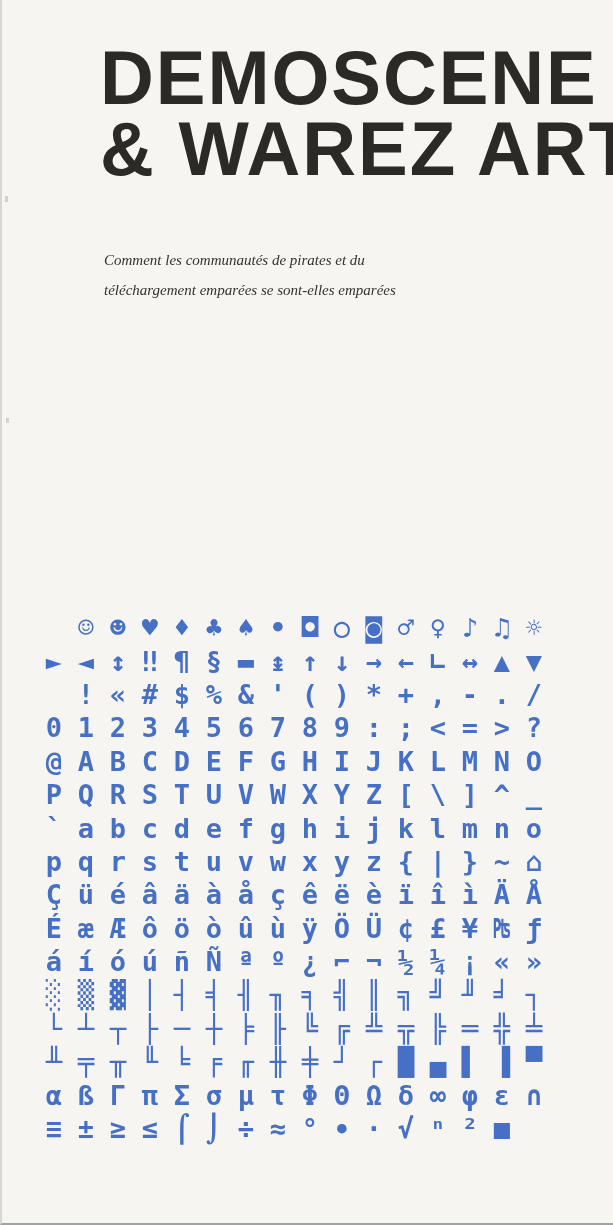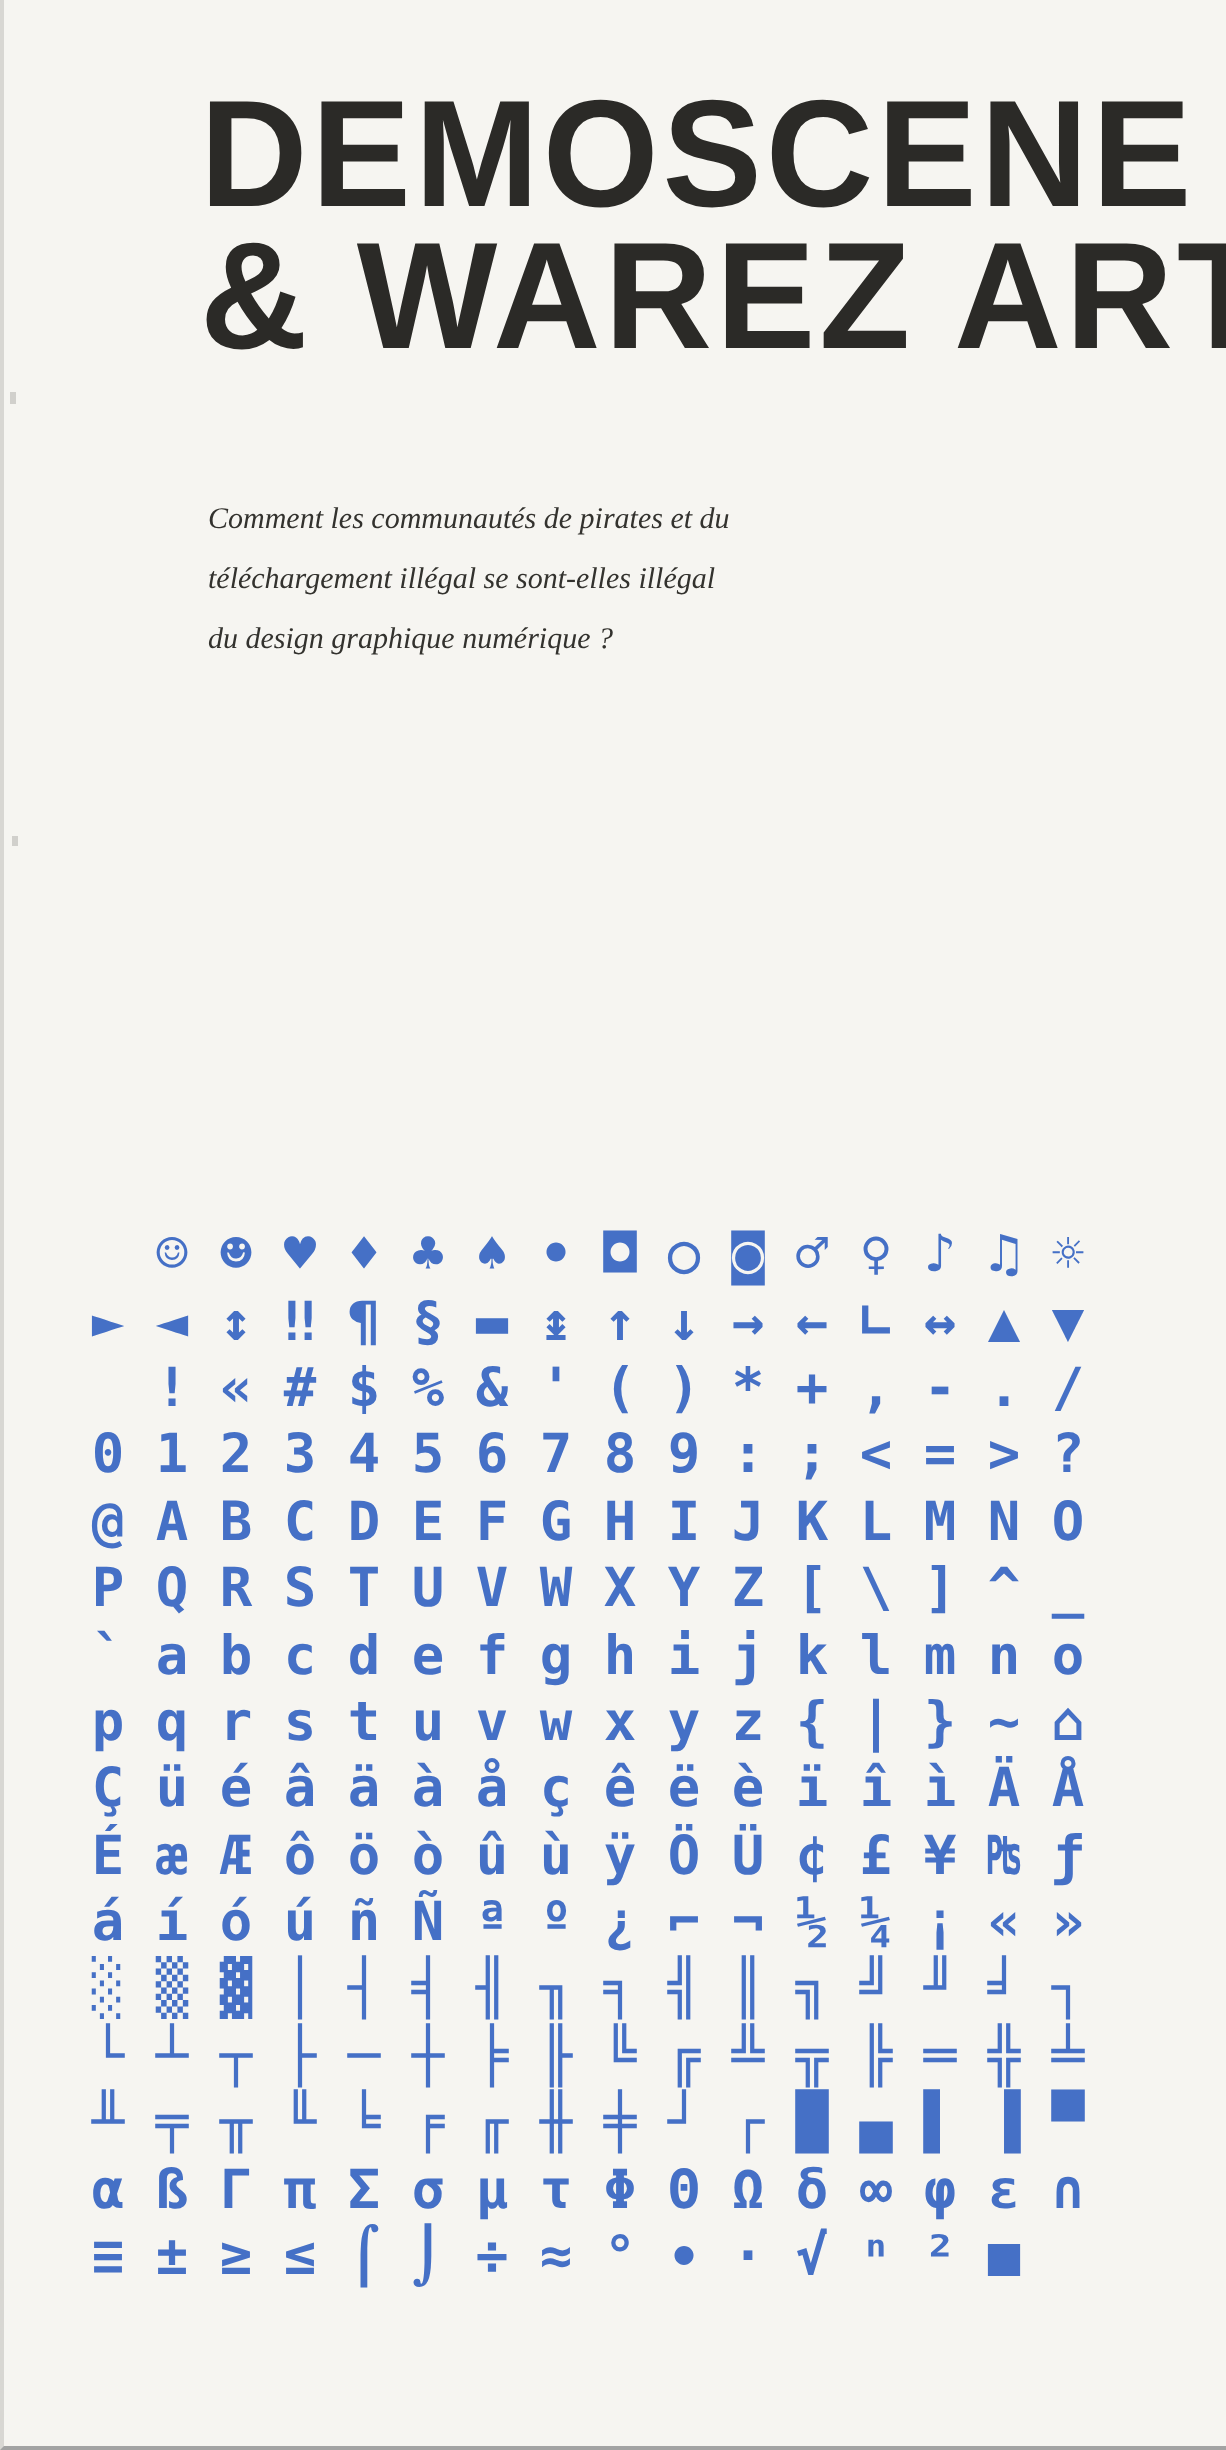--- a/index.html
+++ b/index.html
@@ -67,22 +67,21 @@
 
 <div class="page">
 
   <div class="title">
       <div>DEMOSCENE</div>
       <div>&amp; WAREZ ART;</div>
     </div>
 
   <div class="subtitle">
       <div>Comment les communautés de pirates et du</div>
-      <div>téléchargement illégal se sont-elles illégal</div>
-      <div>du design graphique numérique ?</div>
+      <div>téléchargement emparées se sont-elles emparées</div>
     </div>
 
   <div class="charset">
       <span class="cs-cell"></span>
       <span class="cs-cell">☺</span>
       <span class="cs-cell">☻</span>
       <span class="cs-cell">♥</span>
       <span class="cs-cell">♦</span>
       <span class="cs-cell">♣</span>
       <span class="cs-cell">♠</span>

